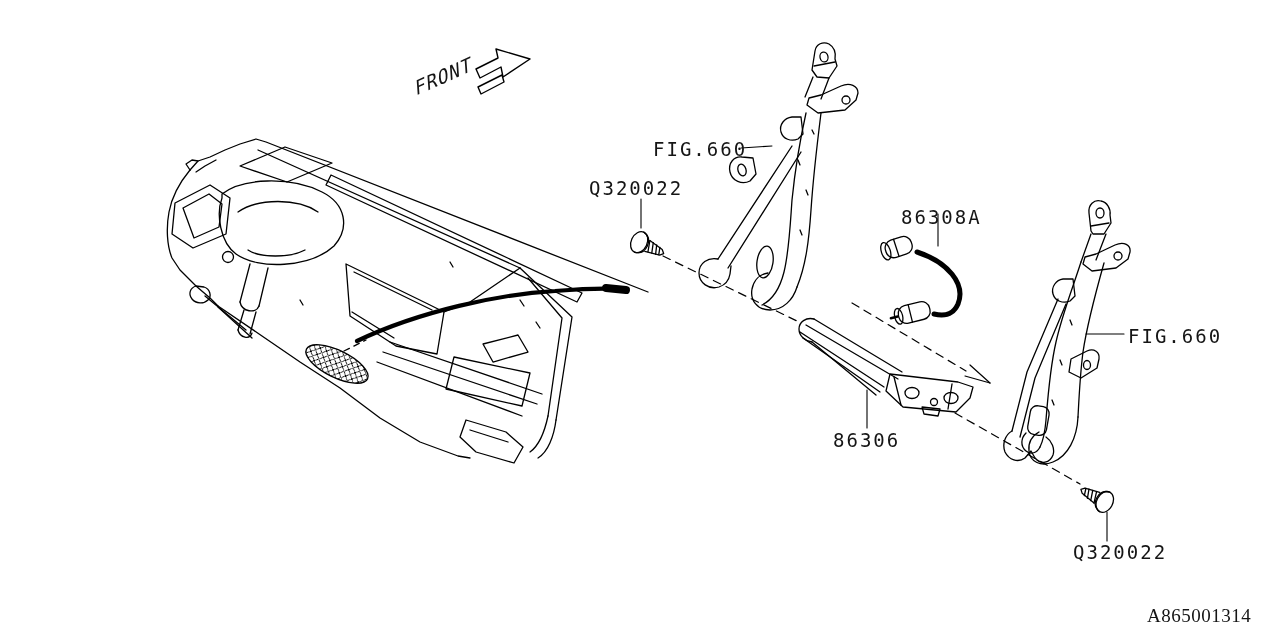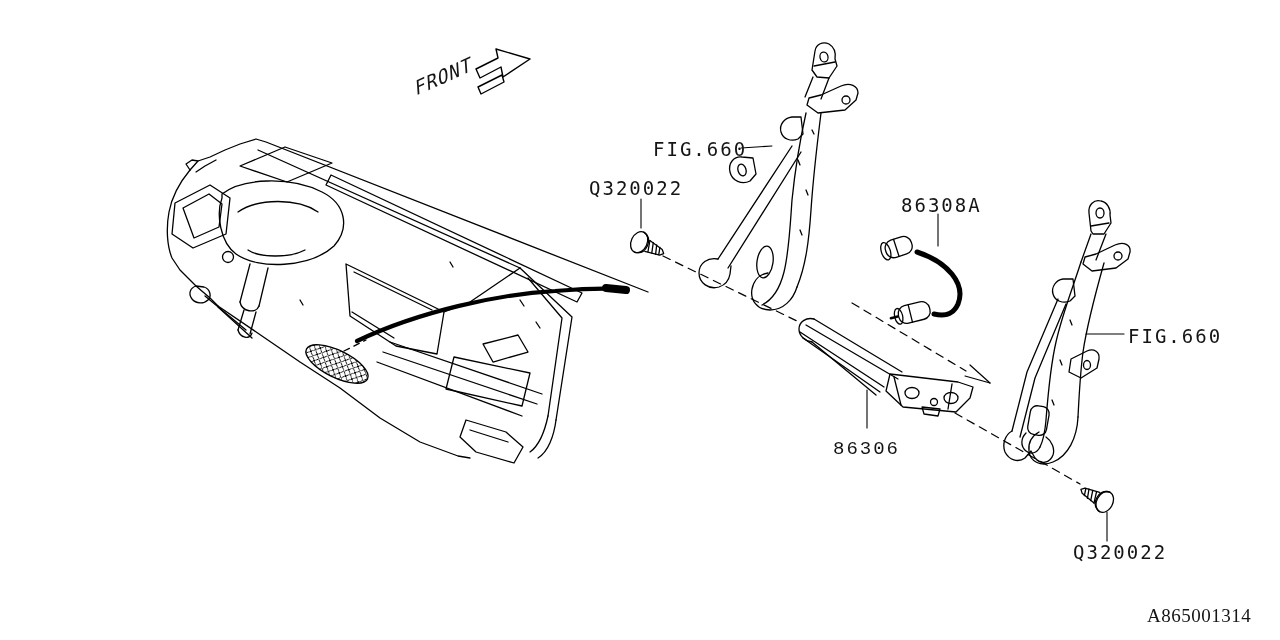--- a/index.html
+++ b/index.html
@@ -219,23 +219,23 @@
     <path d="M1107,541 L1107,512"></path>
   </g>
 </svg>
 
 <div class="lbl front" style="left:416px;top:80px;">FRONT</div>
 
 <div class="lbl" style="left:653px;top:140px;">FIG.660</div>
 
 <div class="lbl" style="left:589px;top:179px;">Q320022</div>
 
-<div class="lbl" style="left:901px;top:196px;">86308A</div>
-
-<div class="lbl" style="left:833px;top:440px;font-family:Liberation Mono, monospace;">86306</div>
+<div class="lbl" style="left:901px;top:208px;">86308A</div>
+
+<div class="lbl" style="left:833px;top:431px;">86306</div>
 
 <div class="lbl" style="left:1128px;top:327px;">FIG.660</div>
 
 <div class="lbl" style="left:1073px;top:543px;">Q320022</div>
 
 <div class="lbl doc" style="left:1147px;top:606px;font-family:Liberation Serif, serif;">A865001314</div>
 
 </div>
 
 </body></html>

